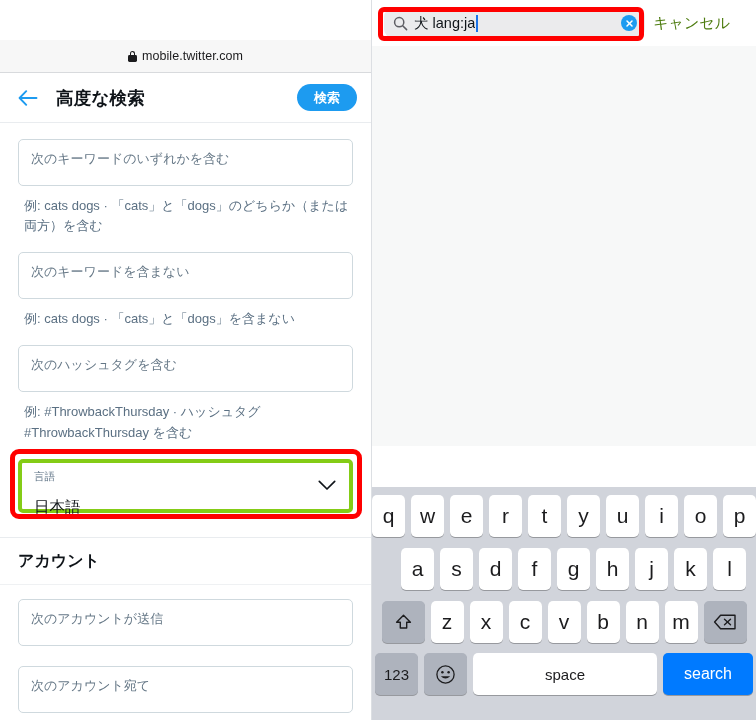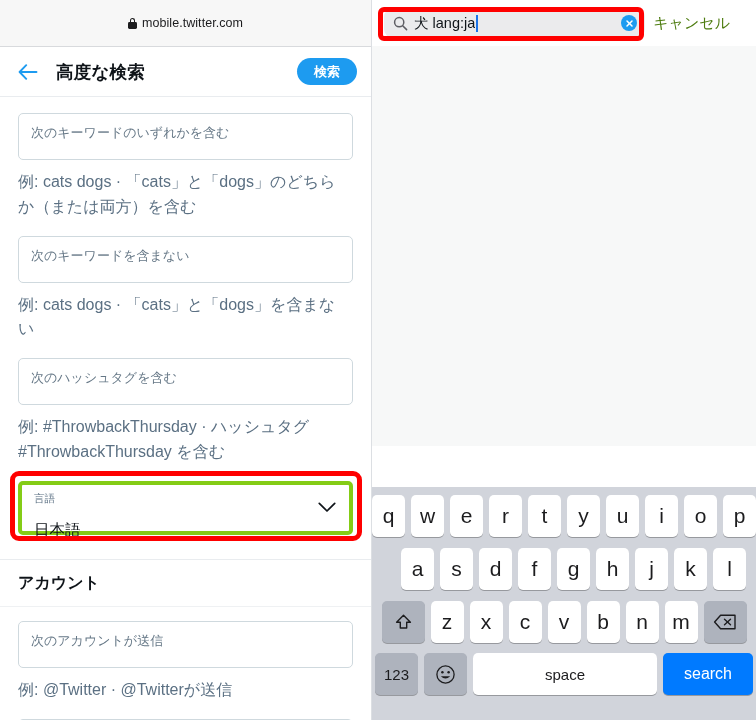--- a/index.html
+++ b/index.html
@@ -13,25 +13,26 @@
 
   
   .left-panel {
     position: relative;
     width: 372px; height: 720px;
     background: #ffffff;
     border-right: 1px solid #dcdfe3;
     overflow: hidden;
   }
   .browser-bar {
-    height: 47px;
+    height: 33px;
     background: #f7f7f7;
     border-bottom: 1px solid #d8dadd;
     display: flex; align-items: center; justify-content: center;
     gap: 5px;
+    margin-top: 40px;
   }
   .lock-icon { display: inline-block; width: 9px; height: 11px; position: relative; }
   .lock-icon .shackle {
     position: absolute; top: 0; left: 2px; width: 5px; height: 5px;
     border: 1.4px solid #1c1c1e; border-bottom: none;
     border-radius: 3px 3px 0 0;
   }
   .lock-icon .body {
     position: absolute; bottom: 0; left: 0; width: 9px; height: 7px;
     background: #1c1c1e; border-radius: 1.4px;
@@ -74,22 +75,22 @@
     border: 1px solid #cfd9de; border-radius: 5px;
     background: #ffffff;
     padding: 10px 12px;
     font-size: 13px; color: #5b7083;
     font-family: "Liberation Sans", sans-serif;
     resize: none; outline: none; overflow: hidden;
     line-height: 1.35;
   }
   .text-box::placeholder { color: #657786; }
   .hint {
-    font-size: 16px; color: #5b7083;
-    line-height: 1.55; margin: 6px 2px 0 0;
+    font-size: 13px; color: #5b7083;
+    line-height: 1.55; margin: 6px 2px 0 6px;
   }
   .spacer-14 { height: 16px; }
 
   .lang-wrap { position: relative; padding: 0 18px; margin-top: 16px; }
   .lang-box {
     position: relative;
     width: 100%; height: 54px;
     border: 4px solid #84cc16; border-radius: 5px;
     background: #ffffff;
     padding: 6px 12px 0 12px;
@@ -267,21 +268,20 @@
         </div>
         <div class="redbox-lang"></div>
       </div>
 
       <div class="section-sep"></div>
       <div class="section-title">アカウント</div>
       <div class="section-sep2"></div>
 
       <div class="field-block">
         <textarea class="text-box" placeholder="次のアカウントが送信" style=""></textarea>
-        <div class="hint">例: @Twitter · @Twitterが送信</div>
       </div>
       <div class="spacer-14"></div>
 
       <div class="field-block">
         <textarea class="text-box" placeholder="次のアカウント宛て" style=""></textarea>
         
       </div>
 
     </div>
   </div>

